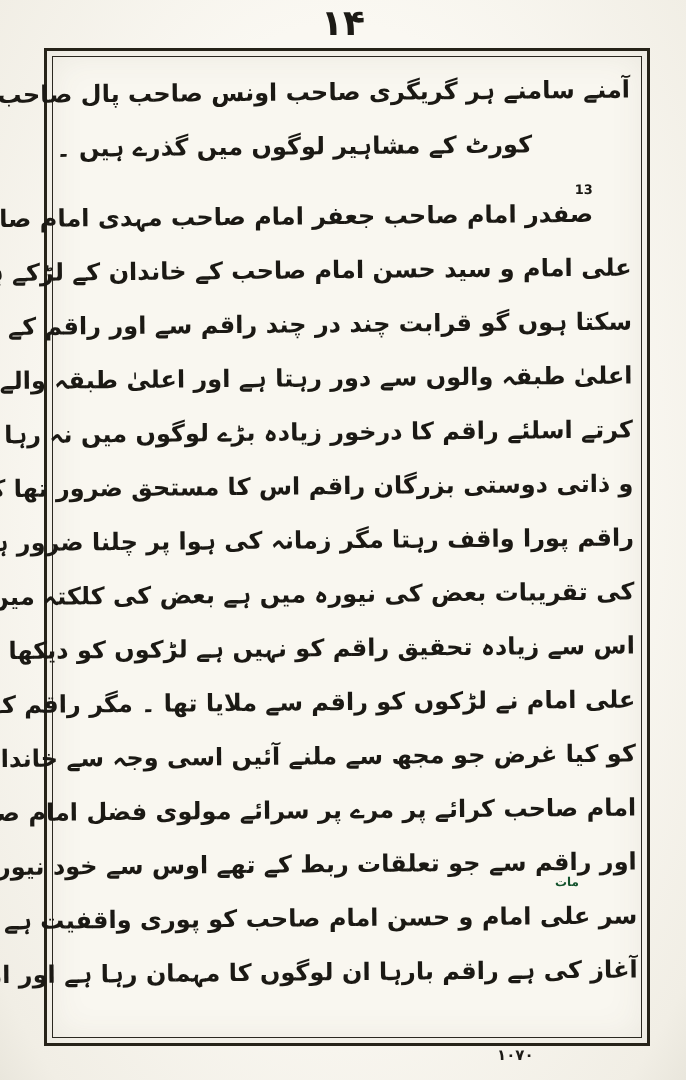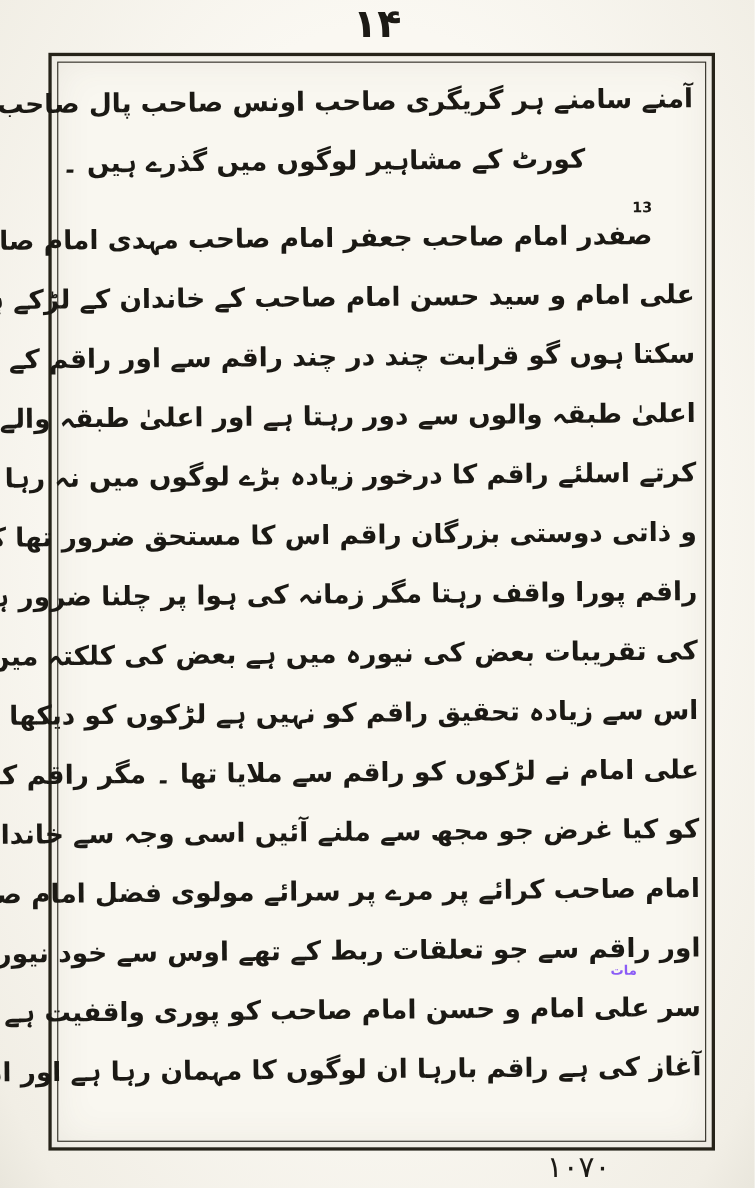--- a/index.html
+++ b/index.html
@@ -42,25 +42,25 @@
   .l-end-left { text-align-last: left; margin-bottom: 16px; }
   
   .l-indent-start { padding-right: 38px; }
   .l-inset { padding-left: 28px; }
   .sup-mark {
     position: absolute; top: -4px; font-size: 13px; font-weight: bold;
     line-height: 1; vertical-align: super; margin-left: 3px;
   }
   .interlinear {
     position: absolute; top: -13px; right: 58px;
-    font-size: 12px; line-height: 1; font-weight: bold; color: #8b5cf6;
+    font-size: 12px; line-height: 1; font-weight: bold; color: #14532d;
   }
   .pagenum-bottom {
     position: absolute; left: 497px; top: 1046px;
-    font-size: 27px; font-weight: normal; letter-spacing: 4px;
+    font-size: 15px; font-weight: bold; letter-spacing: 4px;
     direction: rtl;
   }
 </style>
 </head>
 <body>
 
 <div class="pagenum-top">۱۴</div>
 
 <div class="frame-outer">
   <div class="frame-inner">

